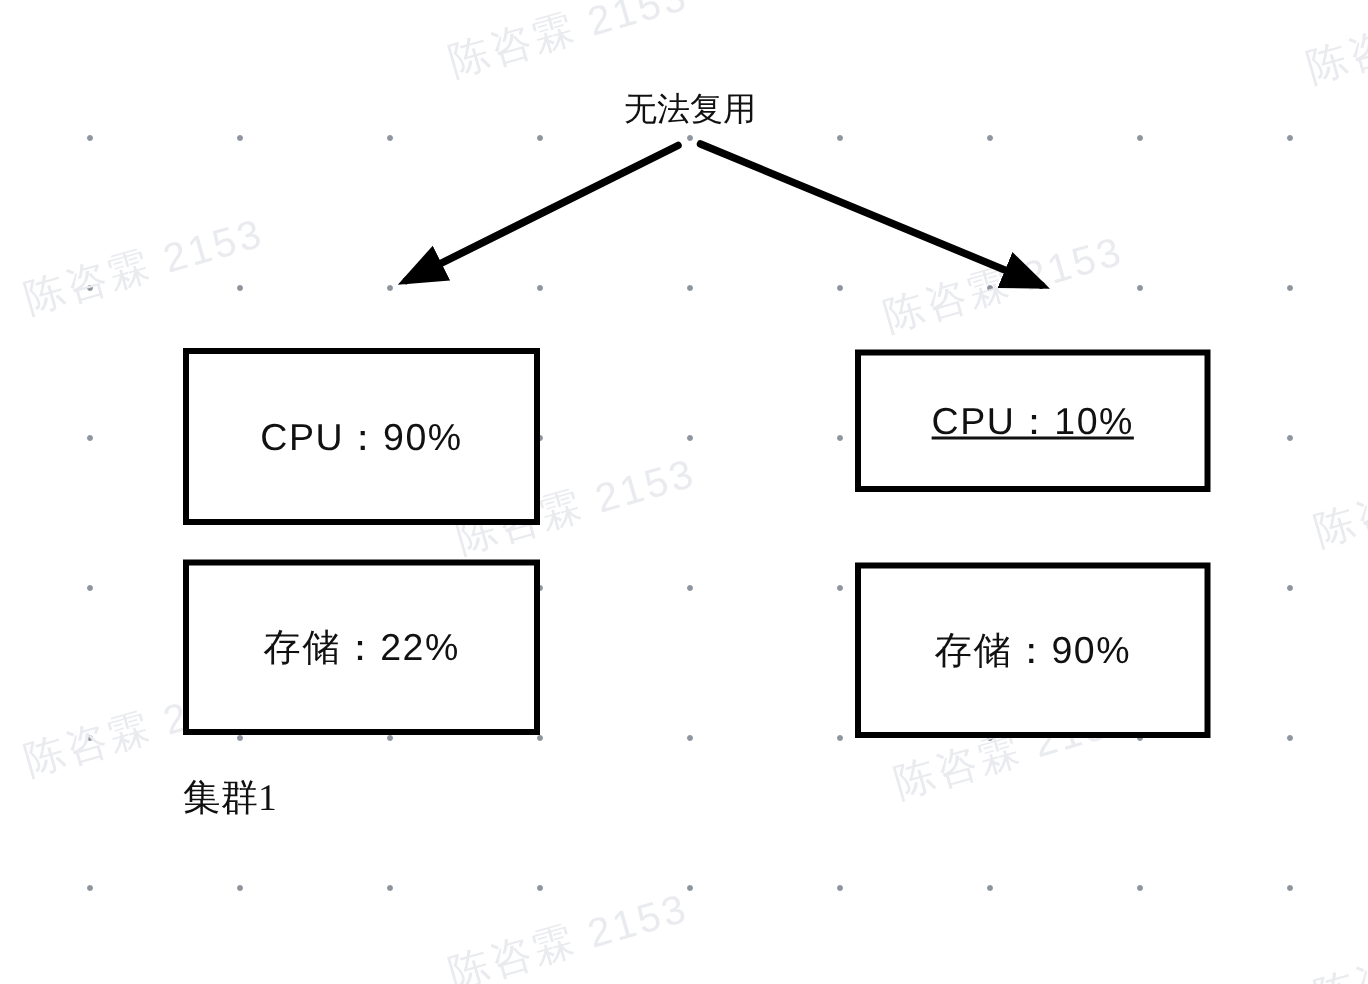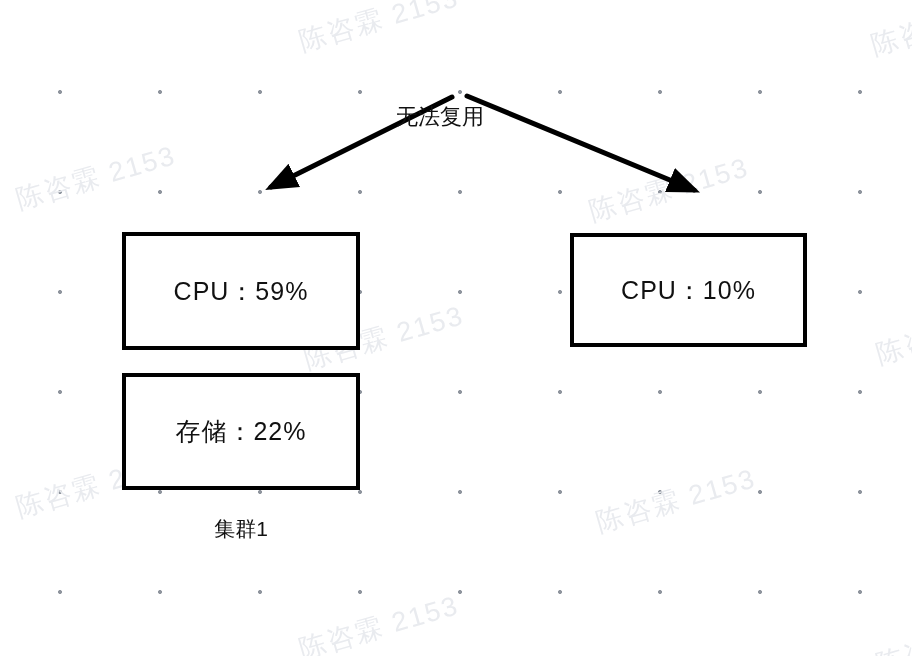--- a/index.html
+++ b/index.html
@@ -37,52 +37,52 @@
   
   .arrows {
     position: absolute;
     left: 0; top: 0;
     width: 912px; height: 656px;
   }
 
   
   .title {
     position: absolute;
-    left: 440px;
+    left: 460px;
     top: 58px;
     transform: translateX(-50%);
     font-size: 22px;
     color: #111111;
     white-space: nowrap;
-    margin-top: 44px;
   }
 
   
   .box {
     position: absolute;
     box-sizing: border-box;
     border: 4px solid #000000;
     background: #ffffff;
     display: flex;
     align-items: center;
     justify-content: center;
     font-size: 25px;
     color: #111111;
     letter-spacing: 1px;
   }
   .box-l1 { left: 122px; top: 232px; width: 238px; height: 118px; }
   .box-l2 { left: 122px; top: 373px; width: 238px; height: 117px; }
-  .box-r1 { left: 570px; top: 233px; width: 237px; height: 114px; }
+  .box-r1 { left: 570px; top: 233px; width: 237px; height: 95px; text-decoration: underline; }
   .box-r2 { left: 570px; top: 375px; width: 237px; height: 117px; }
 
   .cluster-label {
     position: absolute;
-    text-align: center;
-    font-size: 21px;
+    text-align: left;
+    font-size: 25px;
     color: #111111;
+    font-family: Liberation Serif, serif;
   }
   .label-1 { left: 122px; top: 515px; width: 238px; }
   .label-2 { left: 570px; top: 515px; width: 237px; }
 </style>
 </head>
 <body>
 
 <div class="canvas">
 
   <div>
@@ -104,24 +104,27 @@
         <path d="M0,1 L10,5 L0,9 Z" fill="#000000"></path>
       </marker>
     </defs>
     <line x1="452" y1="97" x2="271" y2="187" stroke="#000000" stroke-width="5" stroke-linecap="round" marker-end="url(#ah)"></line>
     <line x1="467" y1="96" x2="694" y2="190" stroke="#000000" stroke-width="5" stroke-linecap="round" marker-end="url(#ah)"></line>
   </svg>
 
   <div class="title">无法复用</div>
 
   <div class="box box-l1">
-    <span>CPU：59%</span>
+    <span>CPU：90%</span>
   </div>
   <div class="box box-l2">
     <span>存储：22%</span>
   </div>
   <div class="cluster-label label-1">集群1</div>
 
   <div class="box box-r1">
     <span>CPU：10%</span>
   </div>
+  <div class="box box-r2">
+    <span>存储：90%</span>
+  </div>
 
 </div>
 
 </body></html>

